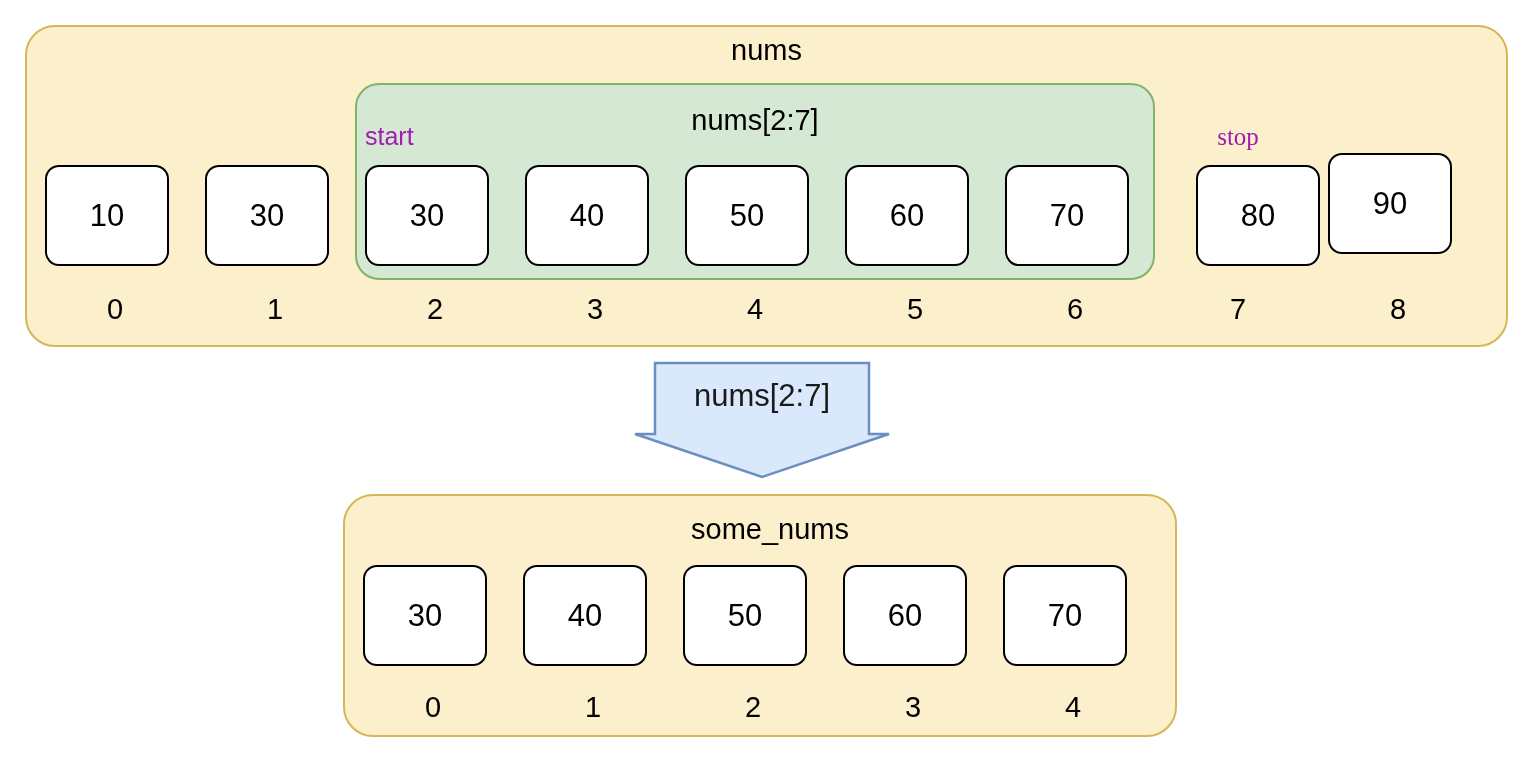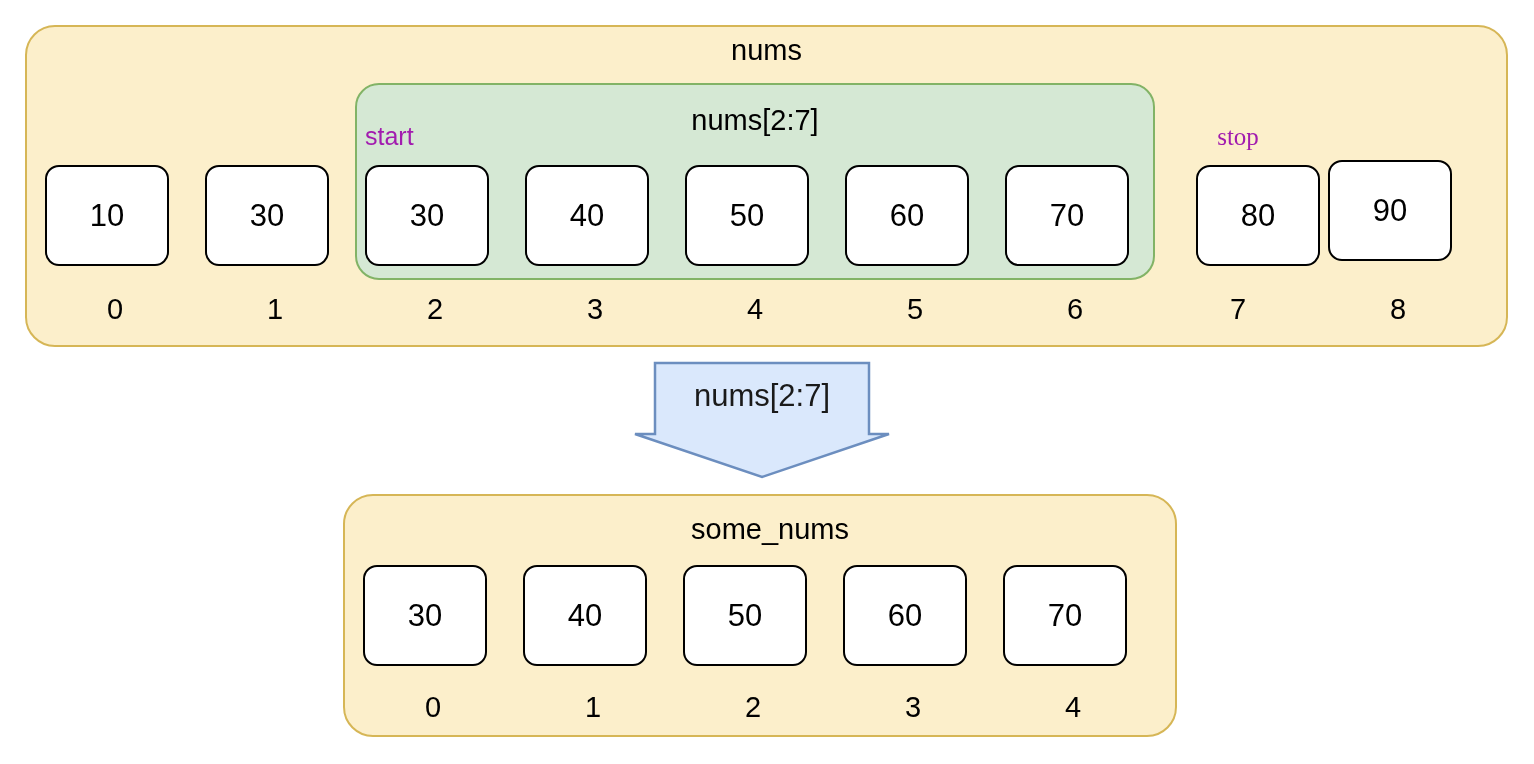--- a/index.html
+++ b/index.html
@@ -119,21 +119,21 @@
 <div class="pointer-label" style="left:1168px; top:124px; width:140px;font-family:Liberation Serif, serif;">stop</div>
 
 <div class="cell" style="left:45px;   top:165px;">10</div>
 <div class="cell" style="left:205px;  top:165px;">30</div>
 <div class="cell" style="left:365px;  top:165px;">30</div>
 <div class="cell" style="left:525px;  top:165px;">40</div>
 <div class="cell" style="left:685px;  top:165px;">50</div>
 <div class="cell" style="left:845px;  top:165px;">60</div>
 <div class="cell" style="left:1005px; top:165px;">70</div>
 <div class="cell" style="left:1168px; top:165px;margin-left:28px;">80</div>
-<div class="cell" style="left:1328px; top:160px;">90</div>
+<div class="cell" style="left:1328px; top:153px;">90</div>
 
 <div class="index-label" style="left:45px;   top:295px;">0</div>
 <div class="index-label" style="left:205px;  top:295px;">1</div>
 <div class="index-label" style="left:365px;  top:295px;">2</div>
 <div class="index-label" style="left:525px;  top:295px;">3</div>
 <div class="index-label" style="left:685px;  top:295px;">4</div>
 <div class="index-label" style="left:845px;  top:295px;">5</div>
 <div class="index-label" style="left:1005px; top:295px;">6</div>
 <div class="index-label" style="left:1168px; top:295px;">7</div>
 <div class="index-label" style="left:1328px; top:295px;">8</div>

